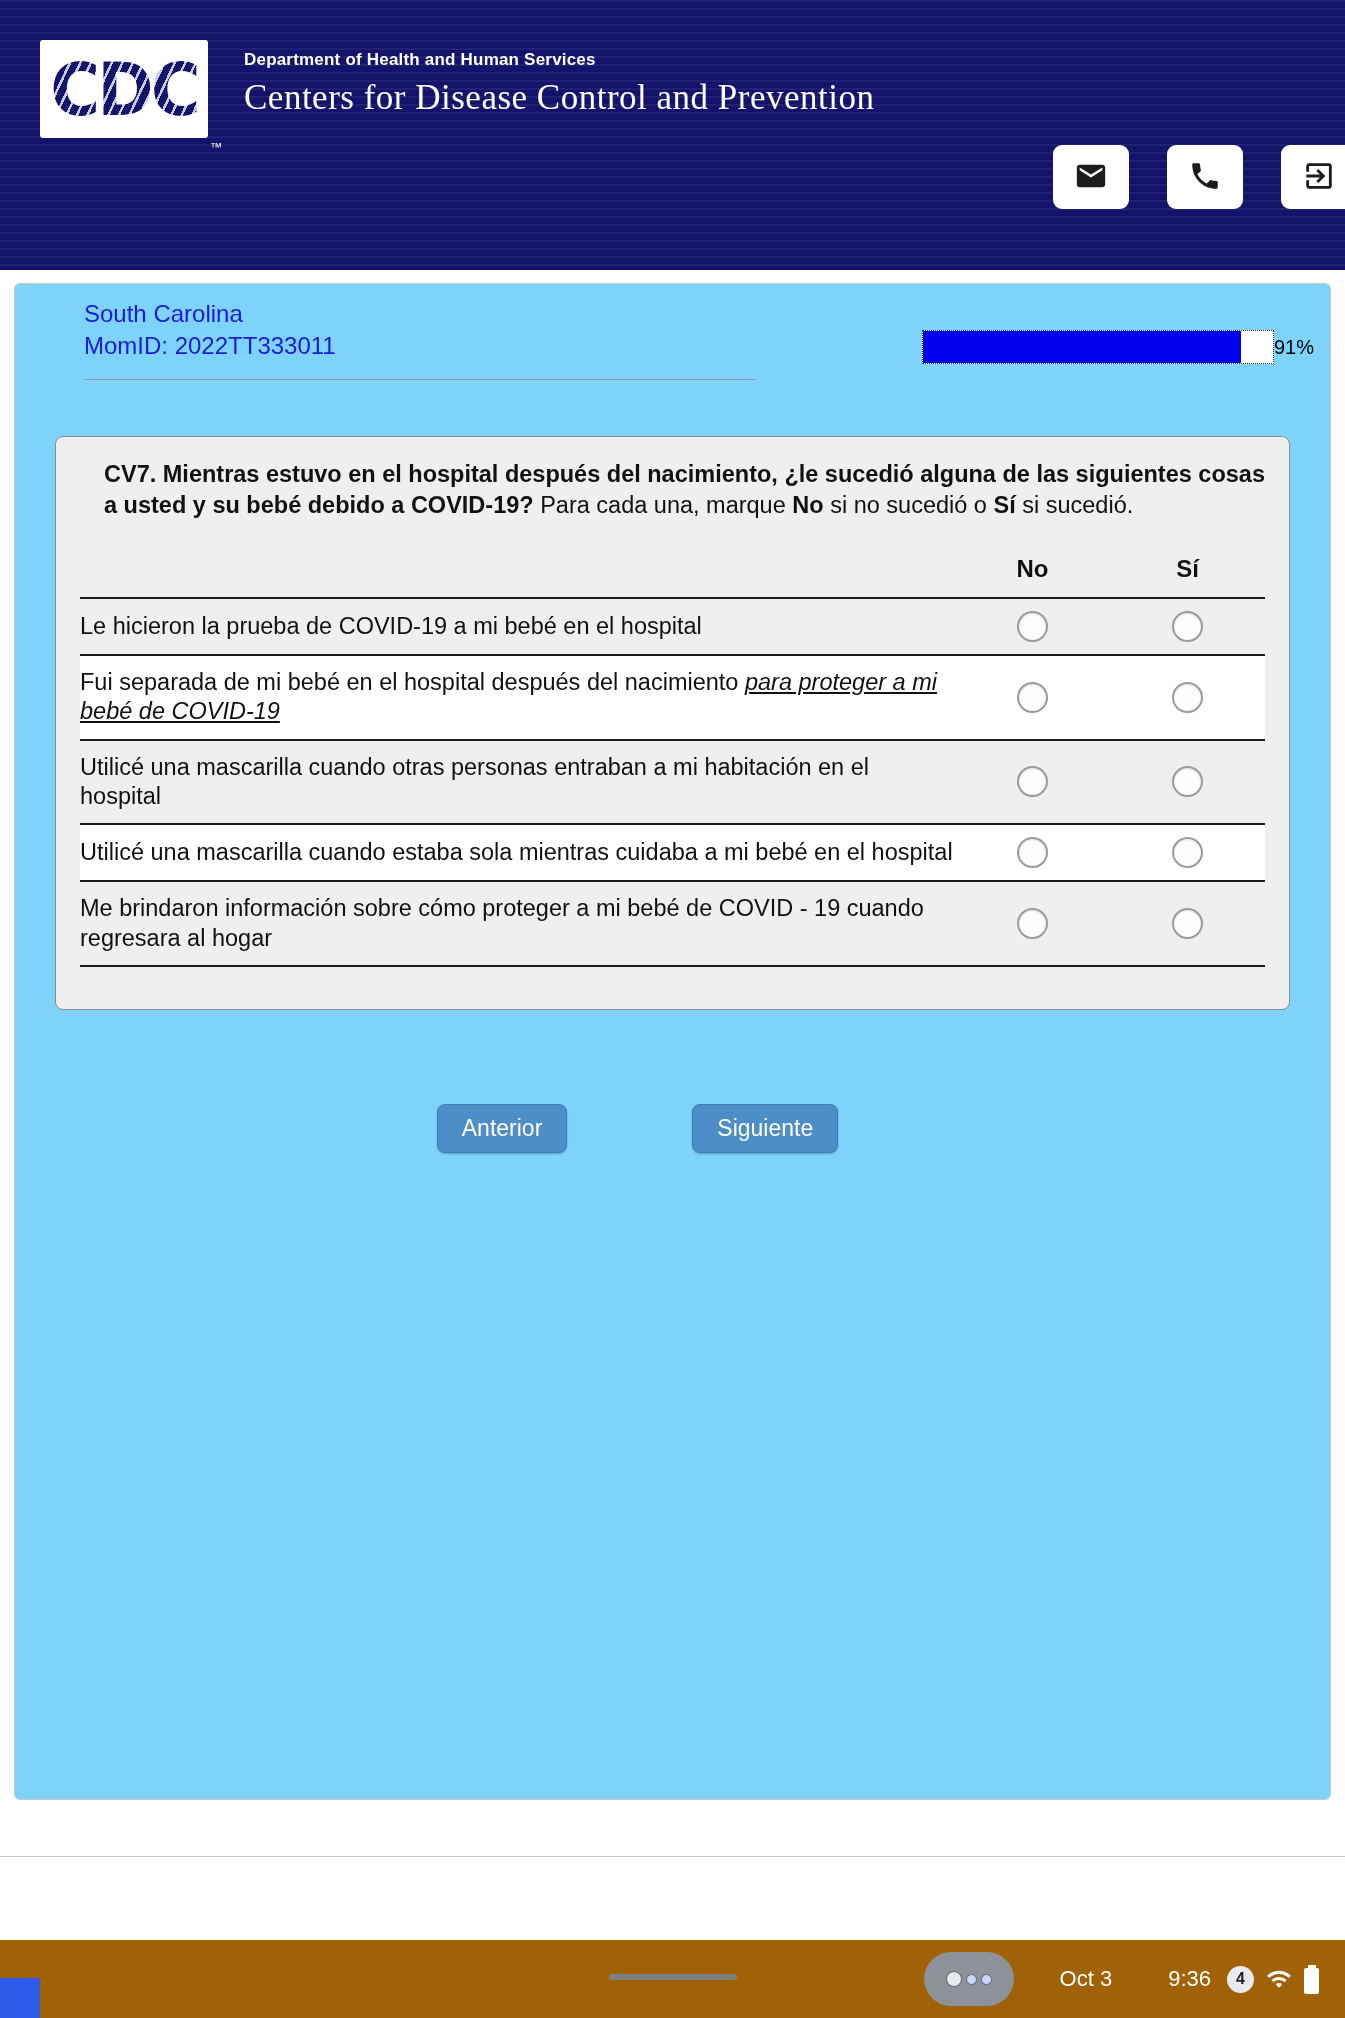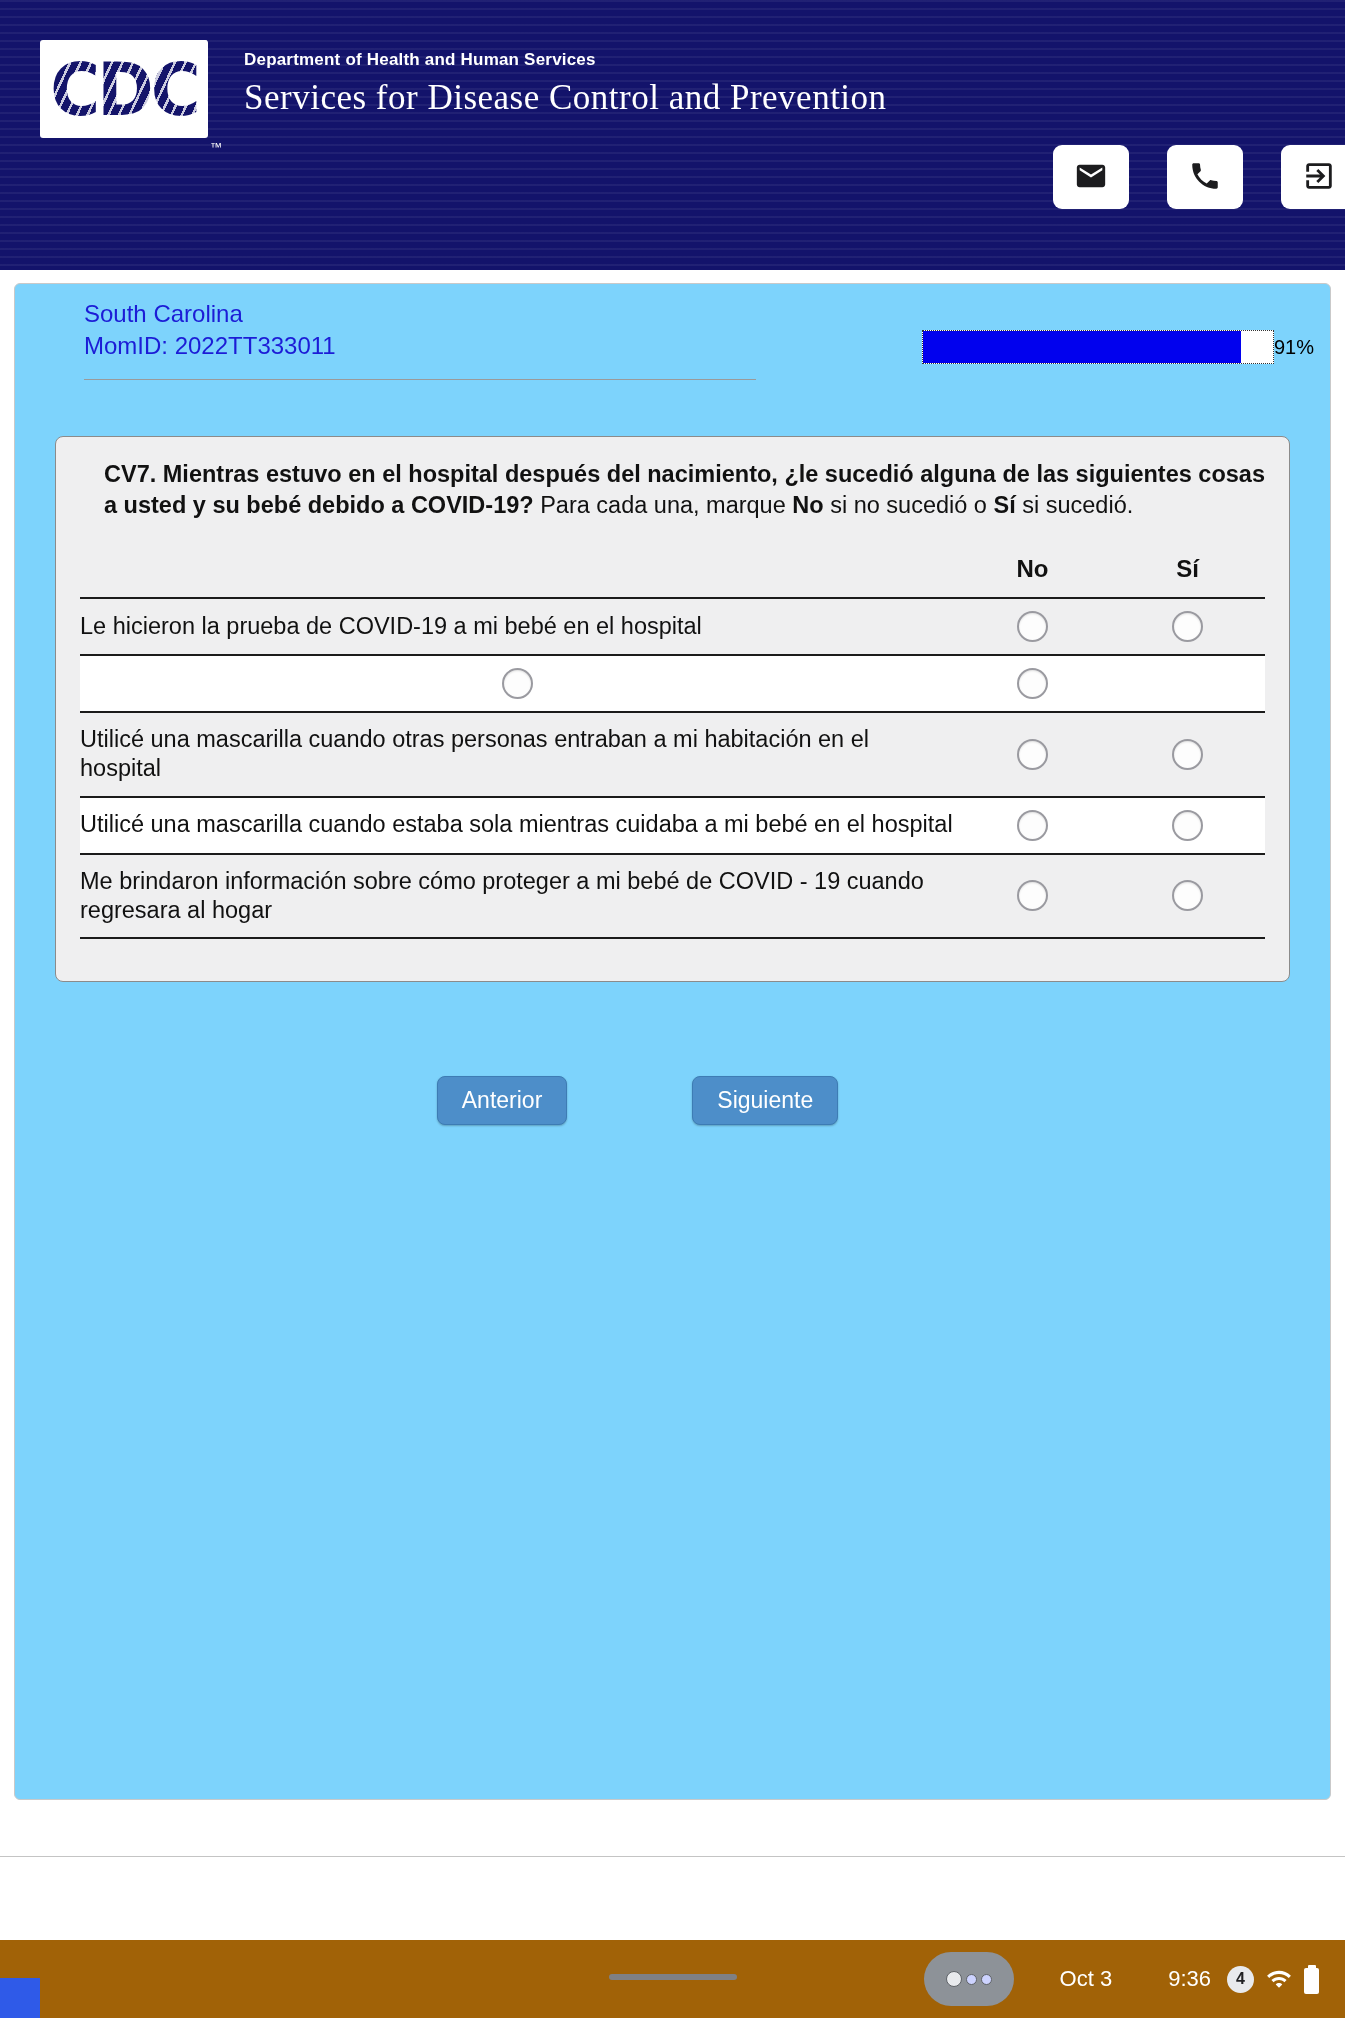--- a/index.html
+++ b/index.html
@@ -126,21 +126,21 @@
 
 <div class="top-header">
   <div class="logo-row">
     <div class="cdc-box">
       <span class="cdc-letters">CDC</span>
       <div class="cdc-hatch"></div>
     </div>
     <span class="cdc-tm">™</span>
     <div class="hhs-text">
       <div class="hhs-dept">Department of Health and Human Services</div>
-      <div class="hhs-org">Services for Disease Control and Prevention</div>
+      <div class="hhs-org">Centers for Disease Control and Prevention</div>
     </div>
   </div>
 
   <div class="header-buttons">
     <button class="hbtn">
       <span>
         <svg viewBox="0 0 24 24" width="34" height="34">
             <path fill="#1c1c1e" d="M20 4H4c-1.1 0-2 .9-2 2v12c0 1.1.9 2 2 2h16c1.1 0 2-.9 2-2V6c0-1.1-.9-2-2-2zm0 4-8 5-8-5V6l8 5 8-5v2z"></path>
           </svg>
       </span>
@@ -193,20 +193,21 @@
         <div><span>Le hicieron la prueba de COVID-19 a mi bebé en el hospital</span><span class="em"></span></div>
         <div>
             <div class="radio"></div>
           </div>
         <div>
             <div class="radio"></div>
           </div>
       </div>
 
       <div class="qrow">
+        <div><span>Fui separada de mi bebé en el hospital después del nacimiento </span><span class="em">para proteger a mi bebé de COVID-19</span></div>
         <div>
             <div class="radio"></div>
           </div>
         <div>
             <div class="radio"></div>
           </div>
       </div>
 
       <div class="qrow">
         <div><span>Utilicé una mascarilla cuando otras personas entraban a mi habitación en el hospital</span><span class="em"></span></div>

